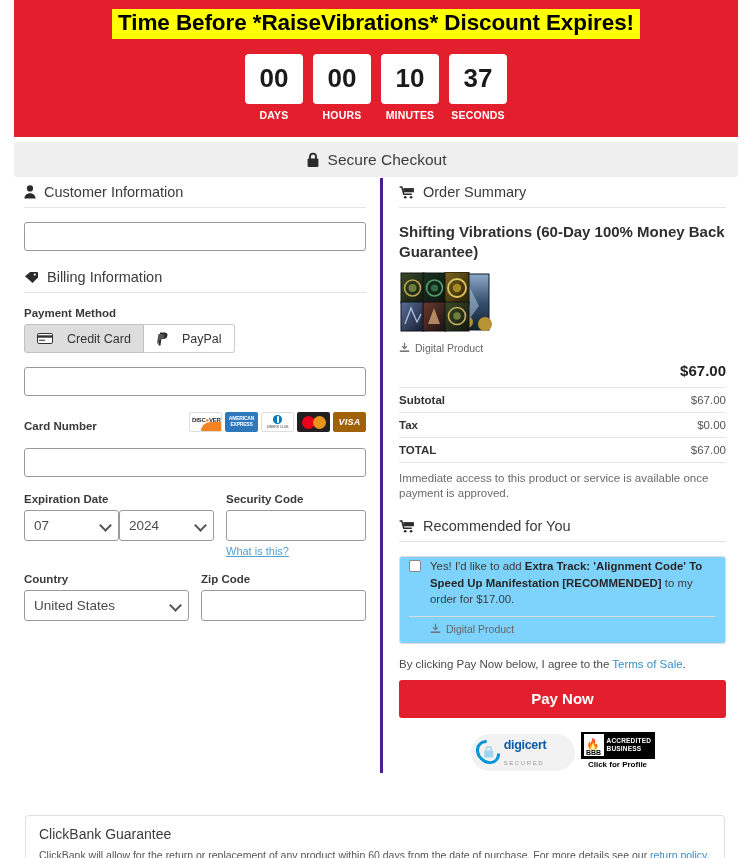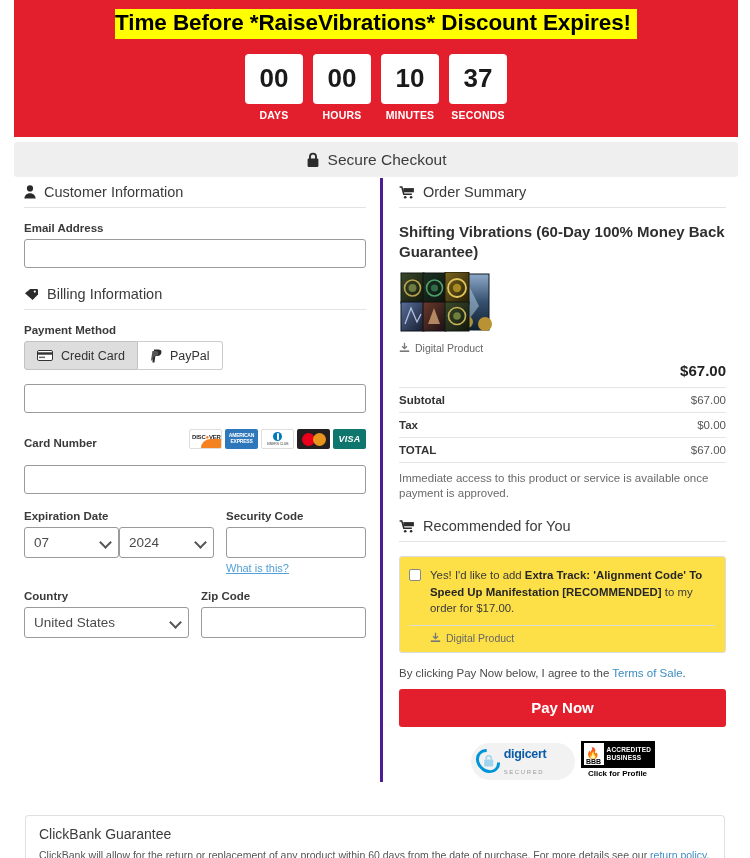--- a/index.html
+++ b/index.html
@@ -25,21 +25,21 @@
     text-align: center;
   }
   .countdown-title {
     display: inline-block;
     margin-top: 9px;
     background: #ffff00;
     color: #000000;
     font-size: 22.5px;
     font-weight: bold;
     letter-spacing: -0.1px;
-    padding: 1px 6px 2px 0;
+    padding: 1px 6px 2px 6px;
     line-height: 1.18;
     font-family: "Liberation Sans", sans-serif;
   }
   .clock {
     display: flex;
     justify-content: center;
     align-items: flex-start;
     gap: 10px;
     margin-top: 15px;
   }
@@ -118,21 +118,21 @@
     font-size: 13px;
     padding: 0 7px;
     color: #333;
     font-family: "Liberation Sans", sans-serif;
   }
   .field-block { margin-bottom: 16px; }
 
   
   .pm-tabs { display: flex; margin-bottom: 14px; }
   .pm-tab {
-    display: flex; align-items: center; gap: 8px;
+    display: flex; align-items: center; gap: 14px;
     height: 29px;
     padding: 0 12px;
     border: 1px solid #cccccc;
     background: #ffffff;
     font-size: 12.5px;
     color: #333;
     cursor: pointer;
     font-family: "Liberation Sans", sans-serif;
   }
   .pm-tab.active { background: #dddddd; border-color: #c2c2c2; }
@@ -150,21 +150,21 @@
   .brand-amex .atxt { position:absolute; inset:3px 2px; background:#2e77bb; color:#fff; font-size:5px; font-weight:bold; line-height:6px; text-align:center; letter-spacing:-0.2px;}
   .brand-diners { background:#ffffff; border:1px solid #ddd; display:flex; flex-direction:column; align-items:center; justify-content:center;}
   .brand-diners .circ { width:9px; height:9px; border-radius:50%; background:#0079be; position:relative;}
   .brand-diners .circ:after{content:"";position:absolute;left:3.5px;top:1px;width:2px;height:7px;background:#fff;border-radius:1px;}
   .brand-diners .dn { font-size:3.4px; color:#444; letter-spacing:-0.1px; margin-top:1px;}
   .brand-mc { background:#231f20; display:flex; align-items:center; justify-content:center; }
   .brand-mc .mcw { position:relative; width:24px; height:13px; }
   .brand-mc .c1,.brand-mc .c2 { position:absolute; top:0; width:13px; height:13px; border-radius:50%;}
   .brand-mc .c1 { left:0; background:#eb001b; }
   .brand-mc .c2 { right:0; background:#f79e1b; opacity:.92; }
-  .brand-visa { background:#0f766e; display:flex; align-items:center; justify-content:center; }
+  .brand-visa { background:#a16207; display:flex; align-items:center; justify-content:center; }
   .brand-visa .vtxt { color:#ffffff; font-size:9px; font-weight:bold; font-style:italic; letter-spacing:0.2px; }
 
   .row-2 { display: flex; gap: 12px; }
   .row-2 > div { flex: 1; }
 
   .selwrap { position: relative; }
   .sel {
     width: 100%; height: 31px;
     border: 1px solid #9a9a9a; border-radius: 3px;
     background: #ffffff;
@@ -208,23 +208,23 @@
   .tot-row .v { color: #555; }
   .note {
     border-top: 1px solid #e6e6e6;
     padding-top: 8px;
     font-size: 11.5px; color: #6a6a6a; line-height: 1.38;
     margin-bottom: 16px;
   }
 
   .upsell {
     border: 1px solid #dcdcdc;
-    background: #fde047;
+    background: #7dd3fc;
     border-radius: 3px;
-    padding: 10px 10px 8px 9px;
+    padding: 1px 10px 8px 9px;
     margin-bottom: 14px;
   }
   .upsell-top { display: flex; gap: 9px; align-items: flex-start; }
   .upsell-cb {
     width: 12px; height: 12px; min-width:12px;
     border: 1px solid #888; background: #fff; border-radius: 2px;
     margin-top: 2px; cursor: pointer;
   }
   .upsell-txt { font-size: 11.4px; color: #3a3a3a; line-height: 1.45; }
   .upsell-txt b { font-weight: bold; color: #262626; }
@@ -329,21 +329,20 @@
         <span>
           <svg class="ico" width="12" height="14" viewBox="0 0 12 14">
             <circle cx="6" cy="3.4" r="3.1" fill="#2b2b2b"></circle>
             <path d="M0.4 13.6c0-3.1 2.5-5.3 5.6-5.3s5.6 2.2 5.6 5.3z" fill="#2b2b2b"></path>
           </svg>
         </span>
         <span>Customer Information</span>
       </div>
 
       <div class="field-block">
-        <label class="field-label">Email Address</label>
         <input class="txt-input" type="text" value="" style="">
       </div>
 
       <div class="sec-head" style="margin-top:18px;">
         <span>
           <svg class="ico" width="15" height="13" viewBox="0 0 15 13">
             <path d="M1 5.2 6.2 1h6.6c.7 0 1.2.5 1.2 1.2v4.4L8.6 12 1 5.2z" fill="#2b2b2b"></path>
             <circle cx="10.8" cy="3.6" r="1.1" fill="#ffffff"></circle>
           </svg>
         </span>

